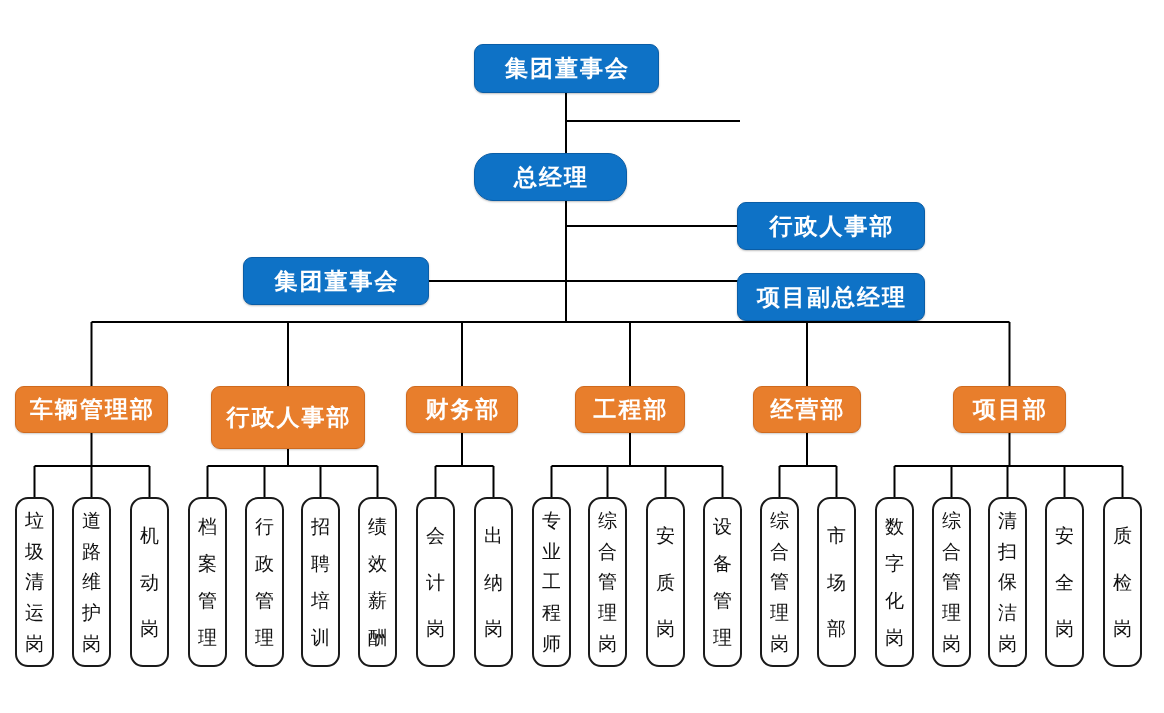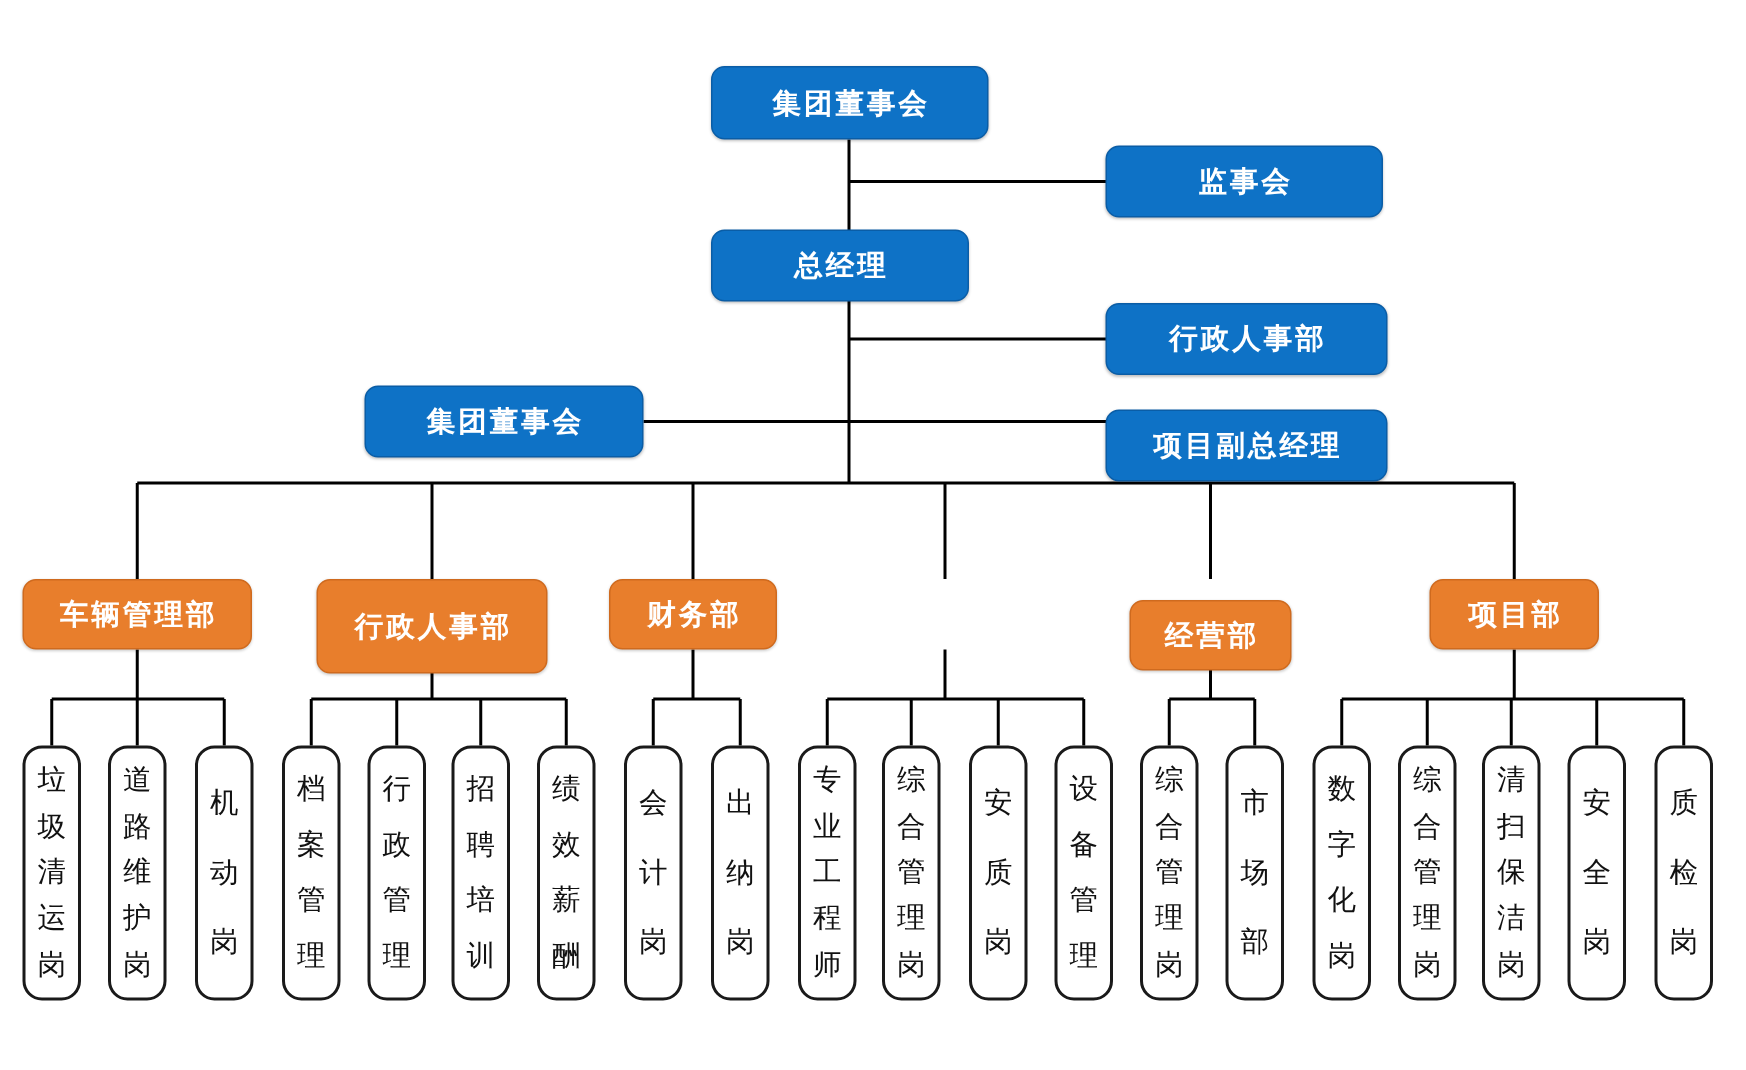--- a/index.html
+++ b/index.html
@@ -9,21 +9,21 @@
     position: relative; overflow: hidden;
     font-family: "Liberation Sans", sans-serif;
   }
   .stage { position: absolute; inset: 0; }
   svg.wires { position: absolute; left: 0; top: 0; }
   .cline { stroke: var(--connector, #000000); stroke-width: 2; }
 
   .node {
     position: absolute; box-sizing: border-box;
     display: flex; align-items: center; justify-content: center;
-    color: #ffffff; font-weight: bold; font-size: 19px;
+    color: #ffffff; font-weight: bold; font-size: 23px;
     letter-spacing: 2px; text-indent: 2px;
     border-radius: 9px;
   }
   .blue {
     background: var(--node-blue, #0E72C6);
     border: 1px solid #0a5da6;
     box-shadow: 0 1px 2px rgba(0,0,0,0.25);
   }
   .orange {
     background: var(--node-orange, #E87E2C);
@@ -94,30 +94,30 @@
     <line class="cline" x1="779.5" y1="466" x2="779.5" y2="497"></line>
     <line class="cline" x1="836.5" y1="466" x2="836.5" y2="497"></line>
     <line class="cline" x1="894.5" y1="466" x2="894.5" y2="497"></line>
     <line class="cline" x1="951.5" y1="466" x2="951.5" y2="497"></line>
     <line class="cline" x1="1007.5" y1="466" x2="1007.5" y2="497"></line>
     <line class="cline" x1="1064.5" y1="466" x2="1064.5" y2="497"></line>
     <line class="cline" x1="1122.5" y1="466" x2="1122.5" y2="497"></line>
   </svg>
 
   <div class="node blue" style="left:474px; top:44px;  width:185px; height:49px;">集团董事会</div>
-  <div class="node blue" style="left:737px; top:97px;  width:185px; height:48px;">监事会</div>
-  <div class="node blue" style="left:474px; top:153px; width:172px; height:48px;">总经理</div>
+  <div class="node blue" style="left:474px; top:153px; width:153px; height:48px;border-radius:19px;">总经理</div>
   <div class="node blue" style="left:737px; top:202px; width:188px; height:48px;">行政人事部</div>
   <div class="node blue" style="left:737px; top:257px; width:188px; height:48px;margin-top:16px;">项目副总经理</div>
   <div class="node blue" style="left:243px; top:257px; width:186px; height:48px;">集团董事会</div>
 
   <div class="node orange" style="left:15px;  top:386px; width:153px; height:47px;">车辆管理部</div>
   <div class="node orange" style="left:211px; top:386px; width:154px; height:63px;">行政人事部</div>
   <div class="node orange" style="left:406px; top:386px; width:112px; height:47px;text-align:right;">财务部</div>
-  <div class="node orange" style="left:753px; top:400px; width:108px; height:47px;font-family:Liberation Serif, serif;">经营部</div>
+  <div class="node orange" style="left:575px; top:386px; width:110px; height:47px;">工程部</div>
+  <div class="node orange" style="left:753px; top:386px; width:108px; height:47px;font-family:Liberation Serif, serif;">经营部</div>
   <div class="node orange" style="left:953px; top:386px; width:113px; height:47px;text-align:center;">项目部</div>
 
   <div class="leaf vtext" style="left:15px;">
       <span>垃</span>
       <span>圾</span>
       <span>清</span>
       <span>运</span>
       <span>岗</span>
     </div>
   <div class="leaf vtext" style="left:72px;">

